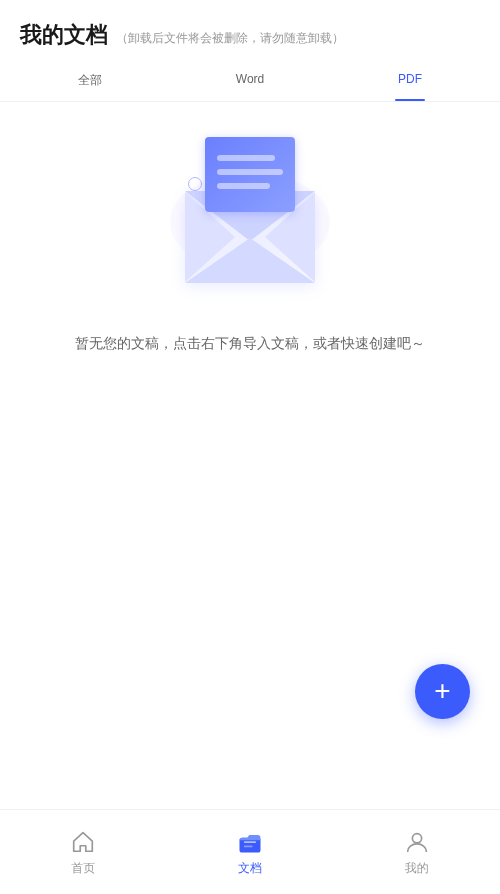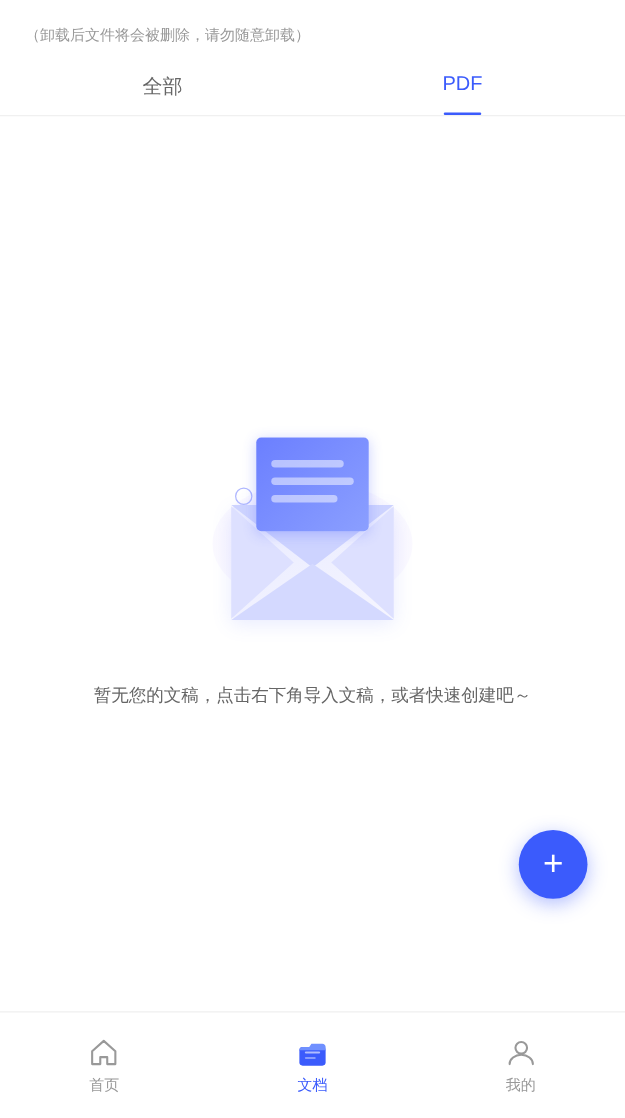--- a/index.html
+++ b/index.html
@@ -40,21 +40,21 @@
     .tab-bar {
       display: flex;
       padding: 0 10px;
       border-bottom: 1px solid #f0f0f0;
     }
 
     .tab-item {
       flex: 1;
       text-align: center;
       padding: 12px 0;
-      font-size: 16px;
+      font-size: 12px;
       color: #666666;
       cursor: pointer;
       position: relative;
     }
 
     .tab-item.active {
       color: #3b5bfc;
       font-weight: 400;
     }
 
@@ -68,21 +68,20 @@
       height: 2px;
       background: #3b5bfc;
       border-radius: 2px;
     }
 
     .content-area {
       flex: 1;
       display: flex;
       flex-direction: column;
       align-items: center;
-      justify-content: center;
       padding: 20px;
       position: relative;
     }
 
     .empty-illustration {
       width: 200px;
       height: 180px;
       margin-bottom: 30px;
       position: relative;
     }
@@ -300,25 +299,27 @@
     .home-svg { width: 26px; height: 26px; }
     
     .doc-svg { width: 28px; height: 28px; }
     
     .user-svg { width: 26px; height: 26px; }
   </style>
 </head>
 <body>
 
 <div class="header">
+  <span class="header-title">我的文档</span>
   <span class="header-subtitle">（卸载后文件将会被删除，请勿随意卸载）</span>
 </div>
 
 <div class="tab-bar">
   <div class="tab-item">全部</div>
+  <div class="tab-item">Word</div>
   <div class="tab-item active">PDF</div>
 </div>
 
 <div class="content-area">
 
   <div class="empty-illustration">
     <div class="envelope-container">
 
       <div class="glow-bg"></div>
 

